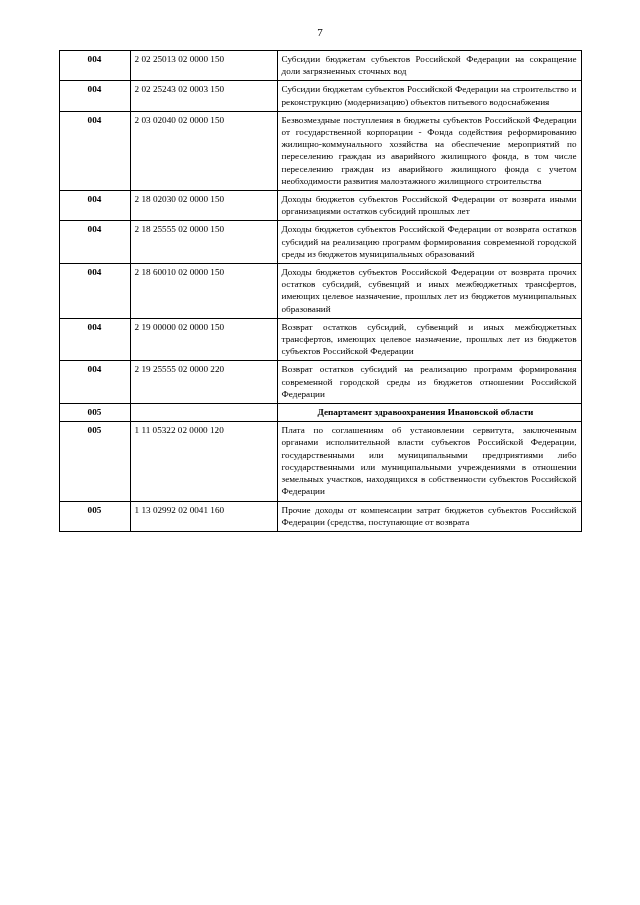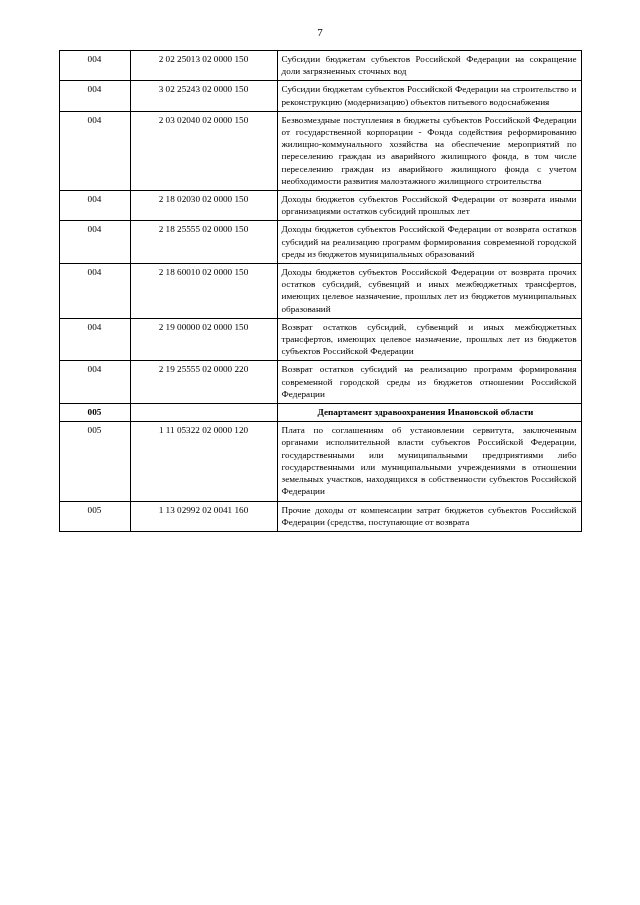--- a/index.html
+++ b/index.html
@@ -39,24 +39,25 @@
     vertical-align: top;
     padding: 2px 4px 3px 4px;
     font-size: 9.2px;
     line-height: 12.2px;
     font-family: "Liberation Serif", serif;
   }
   td.col-code {
     width: 62px;
     text-align: center;
     white-space: nowrap;
+    font-weight: bold;
   }
   td.col-kbk {
     width: 138px;
-    text-align: center;
+    text-align: left;
     white-space: nowrap;
   }
   td.col-desc {
     width: 295px;
     text-align: justify;
     text-align-last: left;
     hyphens: manual;
   }
   tr.bold td {
     font-weight: bold;
@@ -75,21 +76,21 @@
 
   <table class="doc-table">
     <tbody>
       <tr>
         <td class="col-code">004</td>
         <td class="col-kbk">2 02 25013 02 0000 150</td>
         <td class="col-desc">Субсидии бюджетам субъектов Российской Федерации на сокращение доли загрязненных сточных вод</td>
       </tr>
       <tr>
         <td class="col-code">004</td>
-        <td class="col-kbk">3 02 25243 02 0000 150</td>
+        <td class="col-kbk">2 02 25243 02 0003 150</td>
         <td class="col-desc">Субсидии бюджетам субъектов Российской Федерации на строительство и реконструкцию (модернизацию) объектов питьевого водоснабжения</td>
       </tr>
       <tr>
         <td class="col-code">004</td>
         <td class="col-kbk">2 03 02040 02 0000 150</td>
         <td class="col-desc">Безвозмездные поступления в бюджеты субъектов Российской Федерации от государственной корпорации - Фонда содействия реформированию жилищно-коммунального хозяйства на обеспечение мероприятий по переселению граждан из аварийного жилищного фонда, в том числе переселению граждан из аварийного жилищного фонда с учетом необходимости развития малоэтажного жилищного строительства</td>
       </tr>
       <tr>
         <td class="col-code">004</td>
         <td class="col-kbk">2 18 02030 02 0000 150</td>

